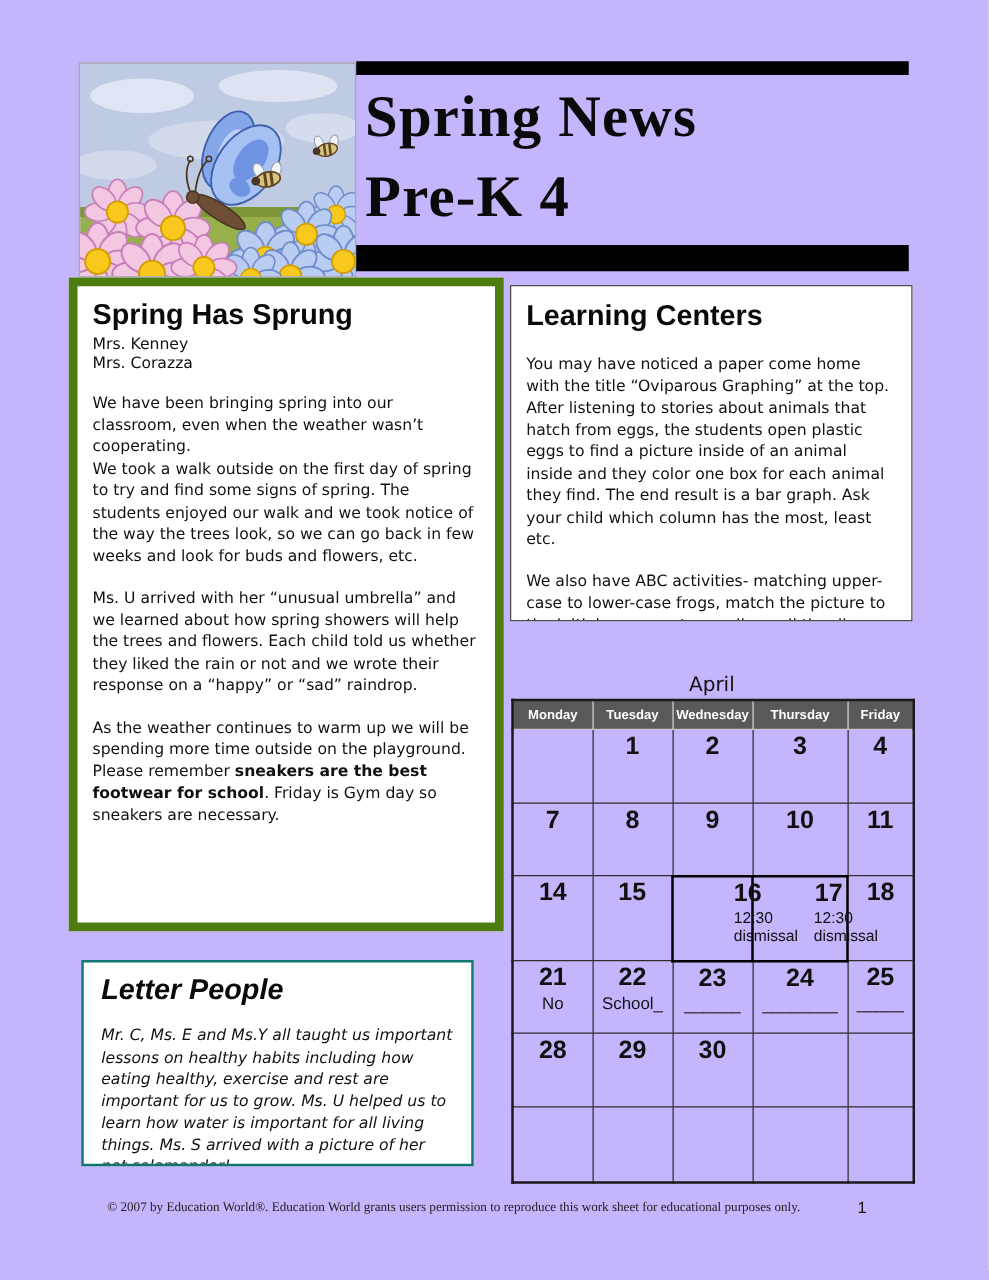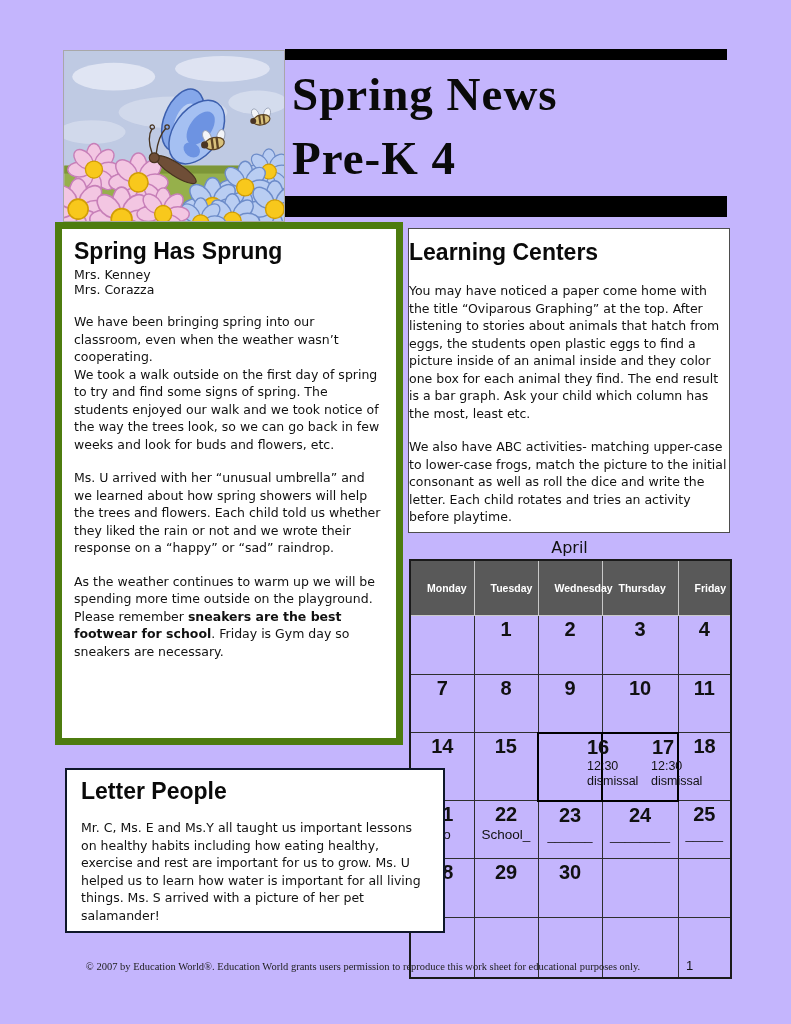--- a/index.html
+++ b/index.html
@@ -15,31 +15,31 @@
             font-family:"Liberation Serif",serif;font-weight:700;
             font-size:47px;line-height:64px;letter-spacing:1px;color:#0a0a0a;}
   
   .box{position:absolute;box-sizing:border-box;background:#fff;overflow:hidden;}
   .box h2{margin:0;font-family:"Liberation Sans",sans-serif;font-weight:700;
           font-size:23px;line-height:27px;color:#0a0a0a;}
   .box p{margin:16px 0 0 0;font-size:12.5px;line-height:17.5px;}
   .box .bold{font-weight:700;}
   .box-spring{left:55px;top:222px;width:348px;height:523px;border:7px solid #4d7c0f;padding:9px 12px;}
   .authors{margin-top:2px;font-size:12.5px;line-height:15px;}
-  .box-learning{left:408px;top:228px;width:322px;height:305px;border:1px solid #4d4d4d;padding:10px 0;}
-  .box-letter{left:65px;top:768px;width:380px;height:165px;border:2px solid #0f172a;padding:8px 14px;}
+  .box-learning{left:408px;top:228px;width:322px;height:269px;border:1px solid #4d4d4d;padding:10px 12px;}
+  .box-letter{left:65px;top:768px;width:314px;height:165px;border:2px solid #0f766e;padding:8px 14px;font-style:italic;}
   .box-letter p{margin-top:14px;}
   
   .april{position:absolute;left:409px;top:540px;width:321px;text-align:center;
          font-size:16px;line-height:16px;}
   table.cal{position:absolute;left:409px;top:559px;width:321px;border-collapse:collapse;
             table-layout:fixed;border:2px solid #1a1a1a;}
   table.cal th{background:#595959;color:#fff;font-family:"Liberation Sans",sans-serif;
                font-weight:700;font-size:10.5px;height:22px;border:1px solid #c9c9c9;
-               padding:16px;text-align:center;}
+               padding:0;text-align:center;}
   table.cal td{border:1px solid #2e2e2e;vertical-align:top;text-align:center;
                font-family:"Liberation Sans",sans-serif;font-weight:700;
                font-size:20px;line-height:24px;padding:1px 2px 0 2px;}
   table.cal td .note{display:block;font-weight:400;font-size:12.5px;line-height:15px;}
   table.cal tr.wk4 .note{font-size:13.5px;line-height:17px;}
   table.cal td.hl{border:2px solid #000;padding-left:48px;}
   
   .footer-text{position:absolute;left:63px;top:961px;width:600px;text-align:center;
                font-family:"Liberation Serif",serif;font-size:10.5px;color:#222;}
   .page-num{position:absolute;left:686px;top:958px;font-family:"Liberation Sans",sans-serif;

